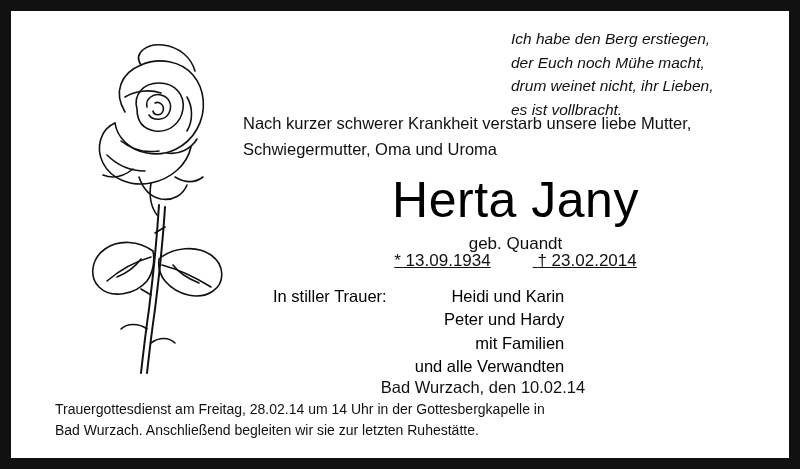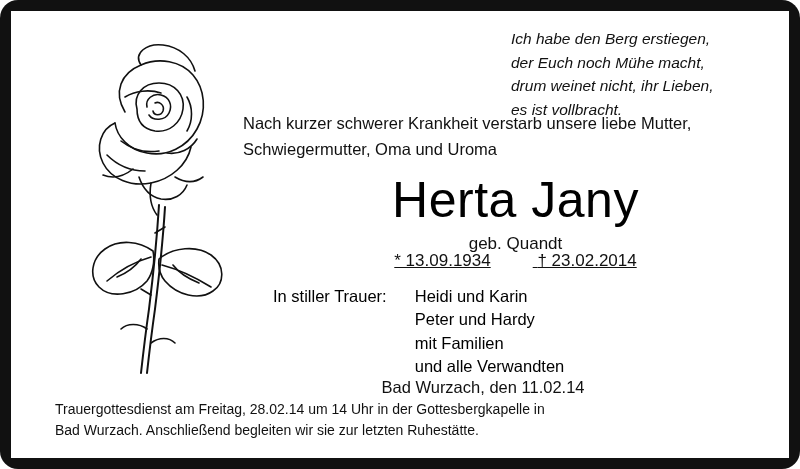--- a/index.html
+++ b/index.html
@@ -14,21 +14,20 @@
     color: #000000;
     overflow: hidden;
   }
   .obituary {
     position: relative;
     width: 800px;
     height: 469px;
     box-sizing: border-box;
     background: #111111;
     padding: 10px;
-    border-radius: 18px;
   }
   .inner-frame {
     position: relative;
     width: 100%;
     height: 100%;
     box-sizing: border-box;
     background: #ffffff;
     border: 1px solid #111111;
     overflow: hidden;
   }
@@ -100,20 +99,21 @@
   .dates .birth { margin-right: 42px; }
   .mourners {
     position: absolute;
     left: 262px;
     top: 274px;
     width: 520px;
     font-size: 16.5px;
     line-height: 1.42;
     display: flex;
     align-items: flex-start;
+    text-align: right;
   }
   .mourners-label {
     flex: 0 0 auto;
     padding-right: 28px;
   }
   .mourners-list div {
     white-space: nowrap;
   }
   .place {
     position: absolute;
@@ -207,21 +207,21 @@
     <div class="mourners">
       <div class="mourners-label">In stiller Trauer:</div>
       <div class="mourners-list">
         <div>Heidi und Karin</div>
         <div>Peter und Hardy</div>
         <div>mit Familien</div>
         <div>und alle Verwandten</div>
       </div>
     </div>
 
-    <div class="place">Bad Wurzach, den 11.02.14</div>
+    <div class="place">Bad Wurzach, den 10.02.14</div>
 
     <div class="service">
       <div>Trauergottesdienst am Freitag, 28.02.14 um 14 Uhr in der Gottesbergkapelle in</div>
       <div>Bad Wurzach. Anschließend begleiten wir sie zur letzten Ruhestätte.</div>
     </div>
 
   </div>
 </div>
 
 </body></html>

